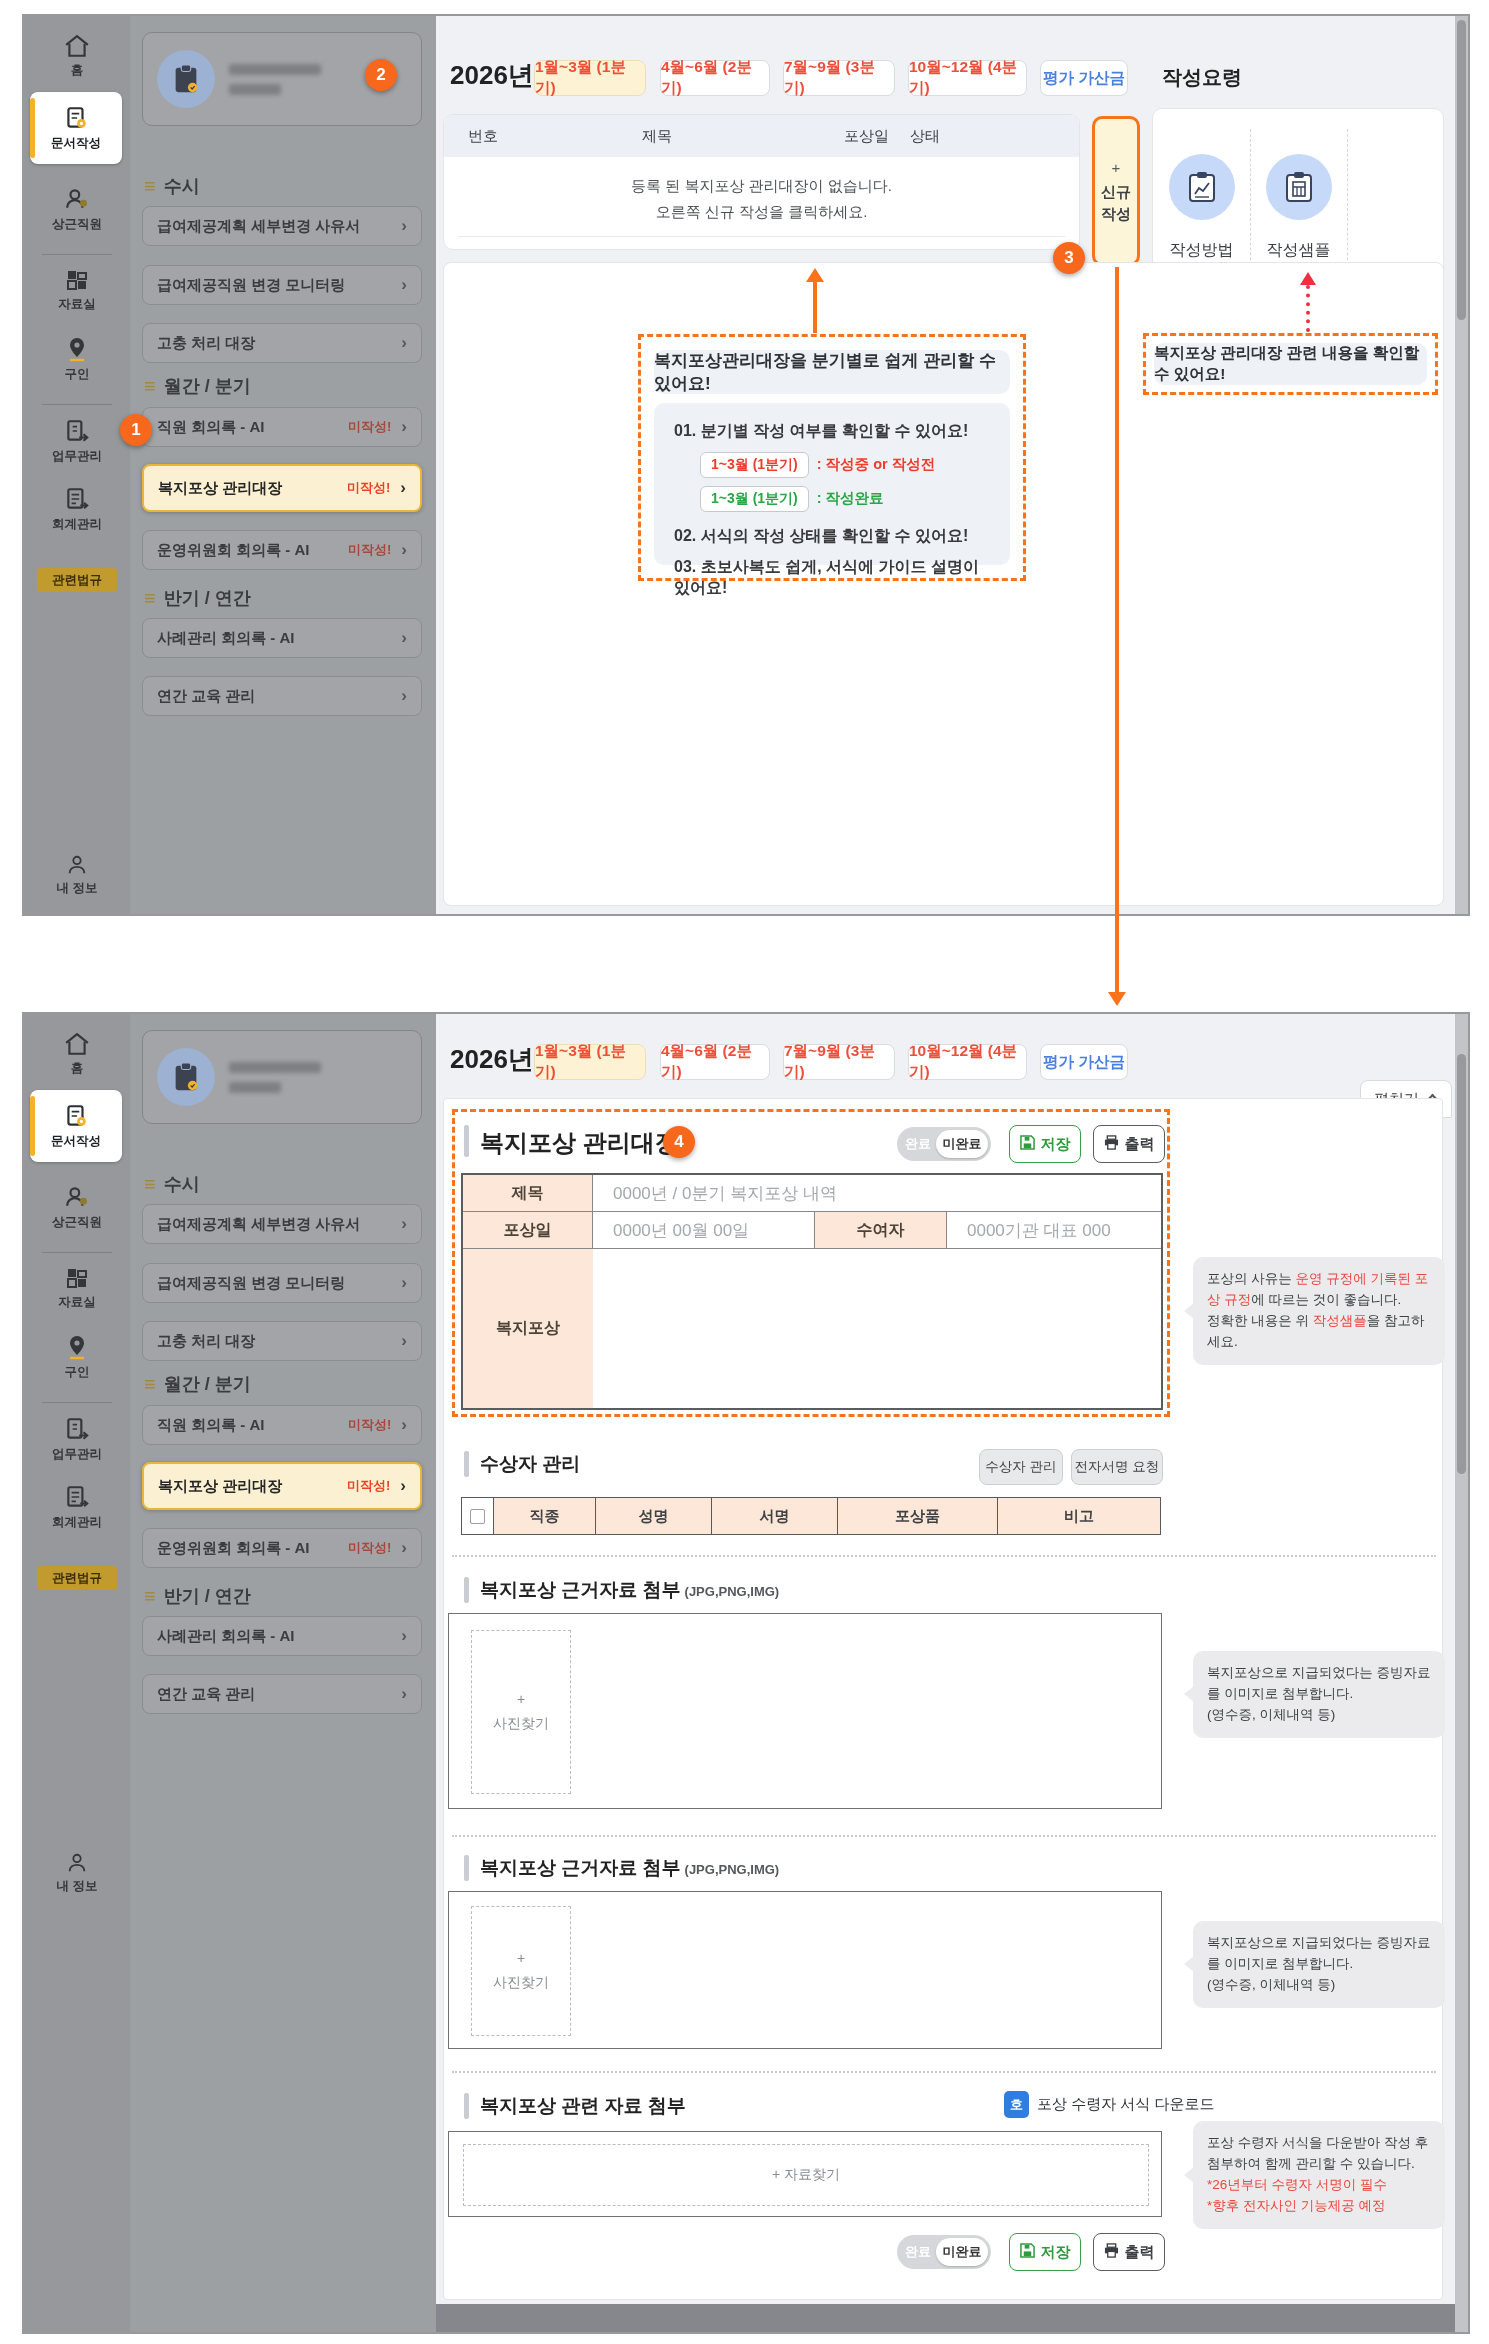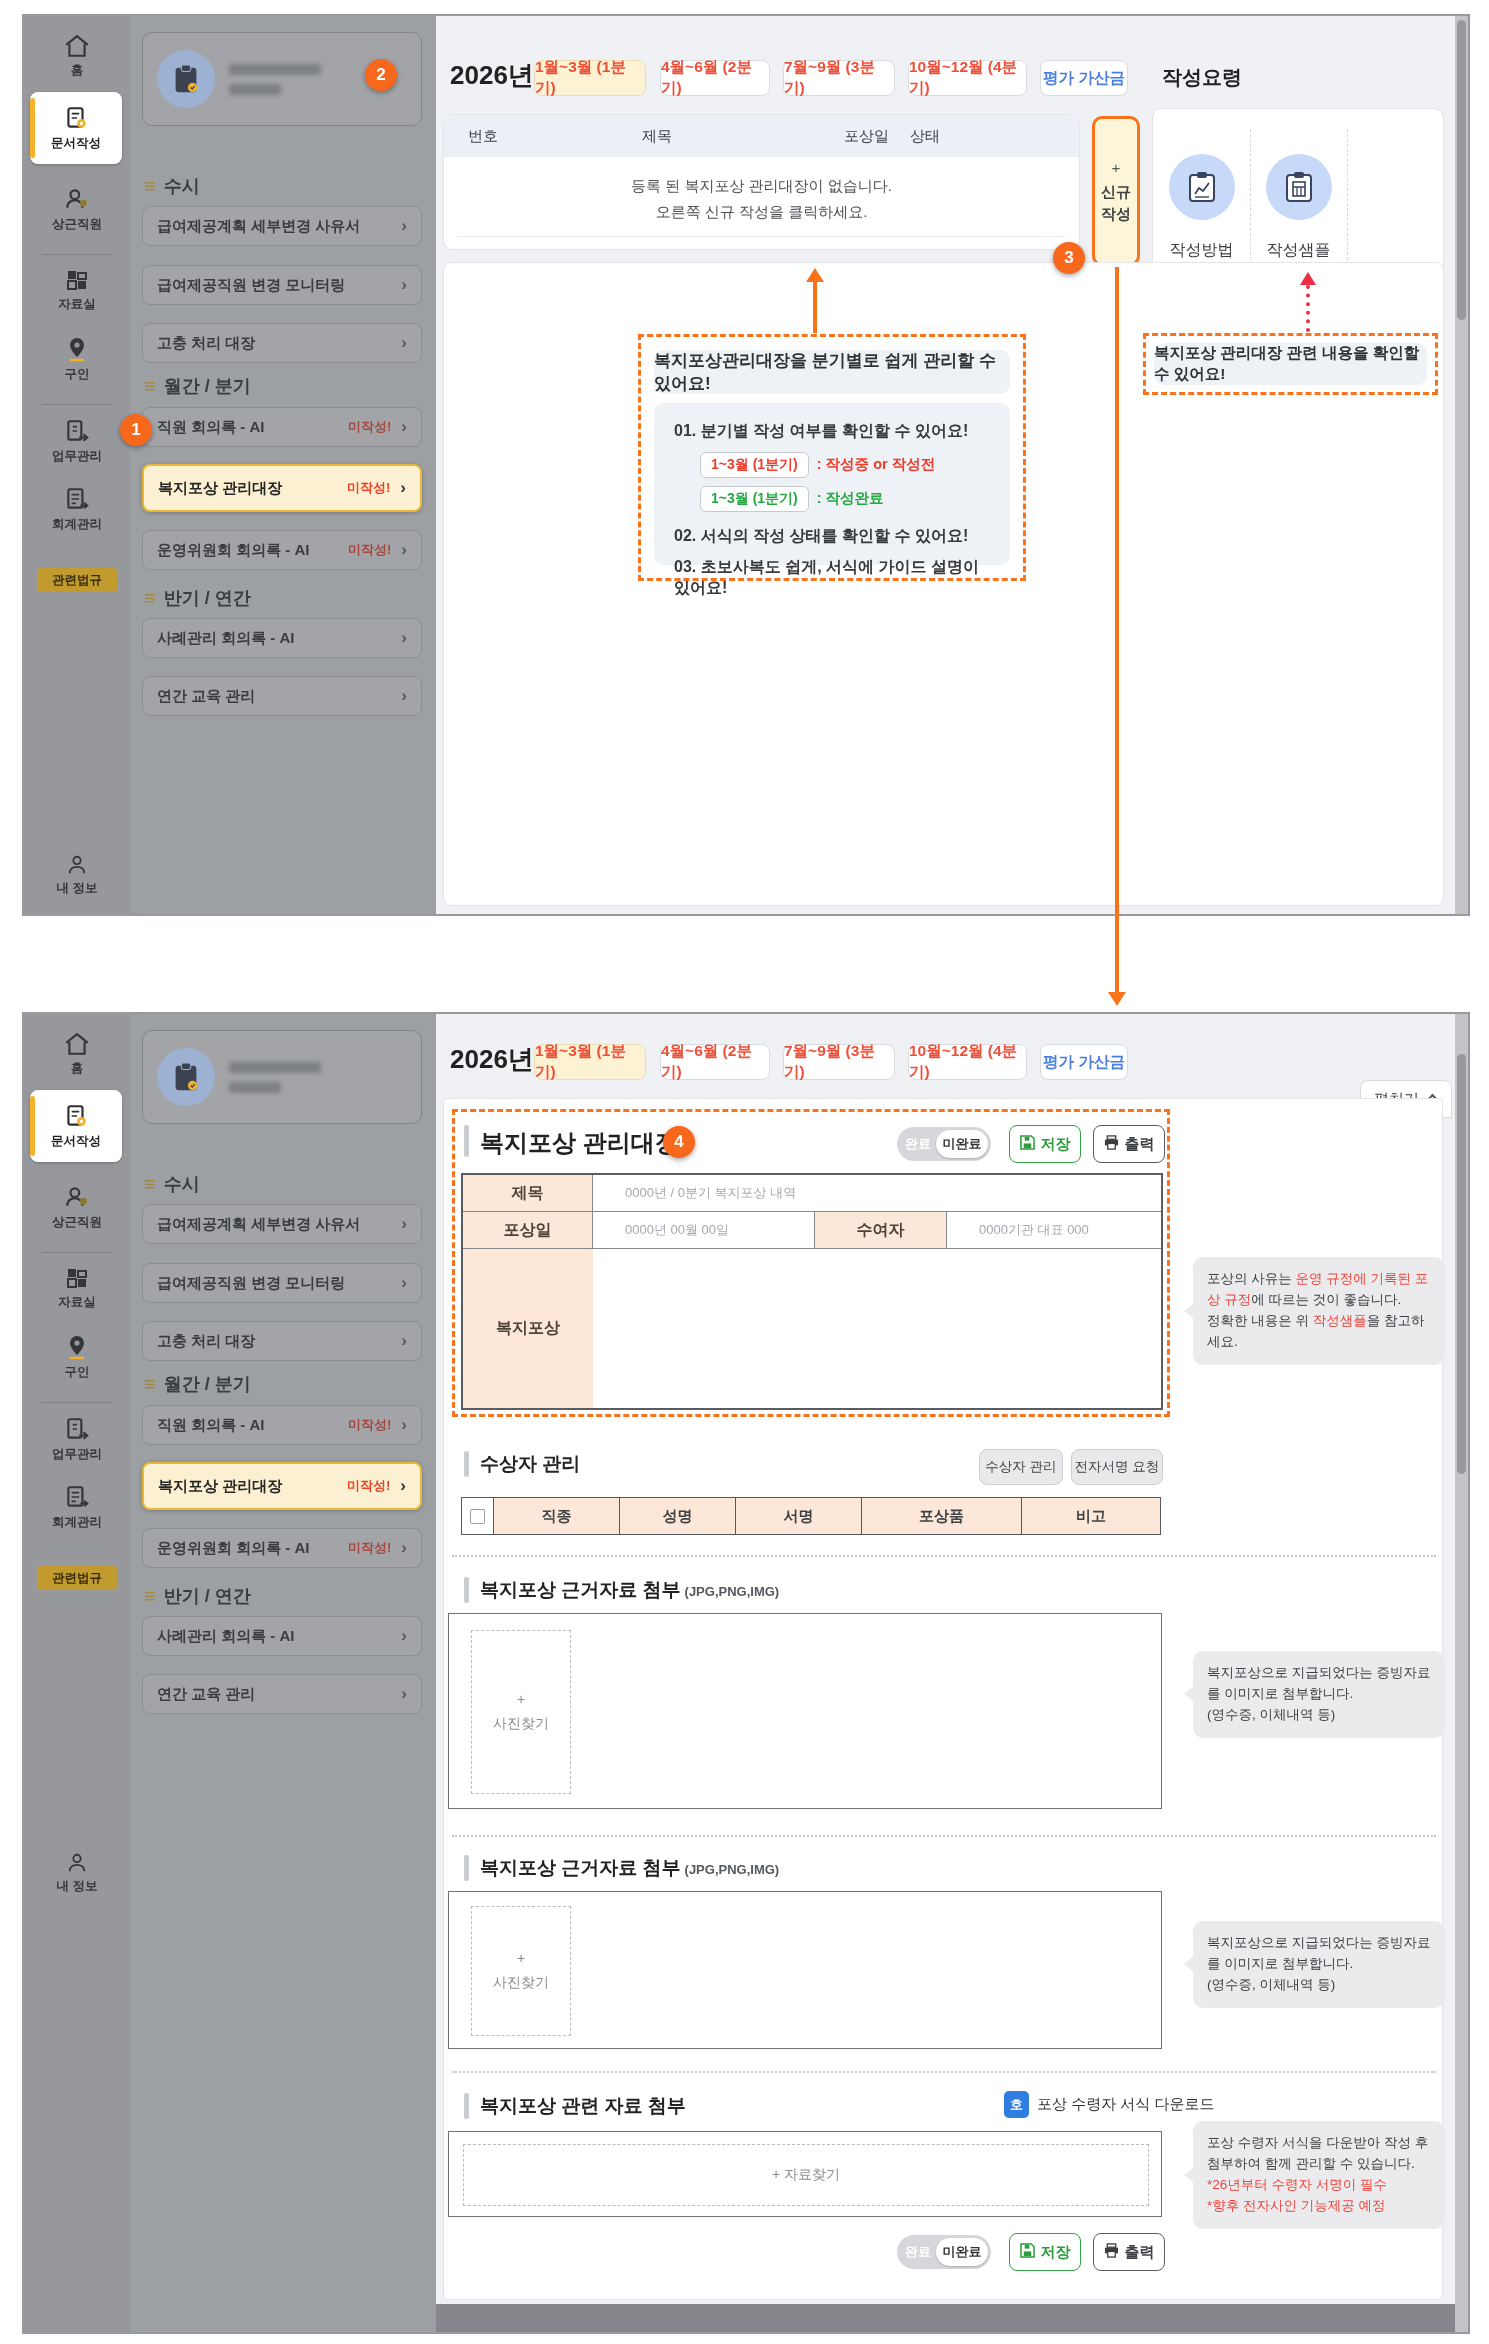--- a/index.html
+++ b/index.html
@@ -77,21 +77,21 @@
   .btn{position:absolute;height:38px;background:#fff;border-radius:8px;display:flex;align-items:center;justify-content:center;gap:6px;font-size:15px;font-weight:bold;box-sizing:border-box;}
   .btn.save{border:1.6px solid #35a043;color:#2c9c3c;}
   .btn.print{border:1.6px solid #595c60;color:#3a3d41;}
   .btn.gray{border:1px solid #cbced2;background:#e8e9eb;color:#3f4246;font-weight:normal;font-size:13.5px;height:36px;}
   .ftable{position:absolute;border:2px solid #595c60;background:#fff;box-sizing:border-box;}
   .frow{display:flex;border-bottom:1px solid #85888c;}
   .frow:last-child{border-bottom:none;}
   .fcell{box-sizing:border-box;border-right:1px solid #85888c;display:flex;align-items:center;}
   .fcell:last-child{border-right:none;}
   .flabel{background:#fce7d8;justify-content:center;font-size:16px;font-weight:bold;color:#4d4238;}
-  .fph{padding-left:32px;font-size:13px;color:#a4a7ac;}
+  .fph{padding-left:20px;font-size:17px;color:#a4a7ac;}
   .wtable{position:absolute;border:1.5px solid #56595d;display:flex;box-sizing:border-box;background:#fce7d8;}
   .wcell{height:36px;border-right:1px solid #56595d;display:flex;align-items:center;justify-content:center;font-size:15px;font-weight:bold;color:#3f4245;box-sizing:border-box;}
   .wcell:last-child{border-right:none;}
   .wcell.cb{background:#fff;}
   .cbox{width:13px;height:13px;border:1.5px solid #9a9da1;border-radius:2px;background:#fff;}
   .dotsep{position:absolute;height:0;border-top:2px dotted #c8cacd;}
   .attachbox{position:absolute;border:1.5px solid #6e7175;background:#fff;box-sizing:border-box;}
   .innerdash{position:absolute;border:1.5px dashed #b9bcc0;display:flex;flex-direction:column;align-items:center;justify-content:center;gap:8px;font-size:14px;color:#898c90;box-sizing:border-box;}
   .tip{position:absolute;background:#ebebed;border-radius:10px;padding:12px 14px;font-size:13.5px;color:#3c3f43;line-height:1.55;box-sizing:border-box;}
   .tip::before{content:"";position:absolute;left:-9px;top:50%;margin-top:-8px;border-top:8px solid transparent;border-bottom:8px solid transparent;border-right:10px solid #ebebed;}
@@ -553,21 +553,21 @@
         </div>
 
         <div class="accent" style="left:20px;top:352px;height:26px"></div>
         <div class="stitle" style="left:36px;top:352px">수상자 관리</div>
         <div class="btn gray" style="left:535px;top:350px;width:84px">수상자 관리</div>
         <div class="btn gray" style="left:627px;top:350px;width:92px">전자서명 요청</div>
         <div class="wtable" style="left:17px;top:398px;width:700px">
           <div class="wcell cb" style="width:32px">
               <span class="cbox"></span>
             </div>
-          <div class="wcell" style="width:126px">직종</div>
+          <div class="wcell" style="width:102px">직종</div>
           <div class="wcell" style="width:116px">성명</div>
           <div class="wcell" style="width:126px">서명</div>
           <div class="wcell" style="width:160px">포상품</div>
           <div class="wcell" style="flex:1">비고</div>
         </div>
 
         <div class="dotsep" style="left:8px;top:456px;width:984px"></div>
 
         <div class="accent" style="left:20px;top:478px;height:26px"></div>
         <div class="stitle" style="left:36px;top:478px"><span>복지포상 근거자료 첨부</span><span class="ext">(JPG,PNG,IMG)</span></div>

